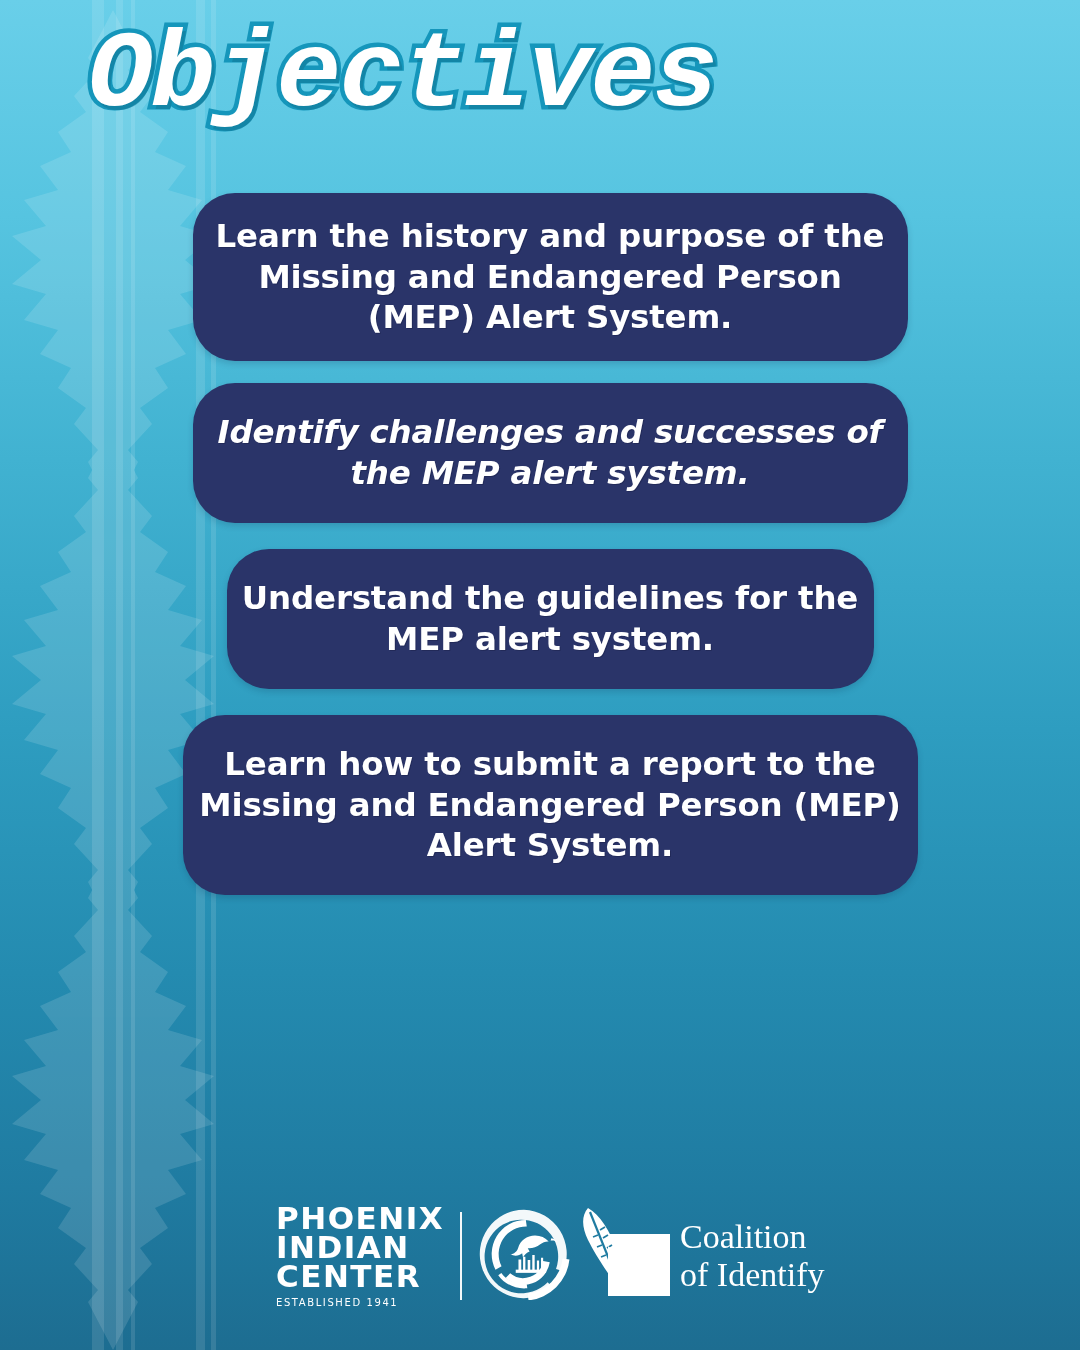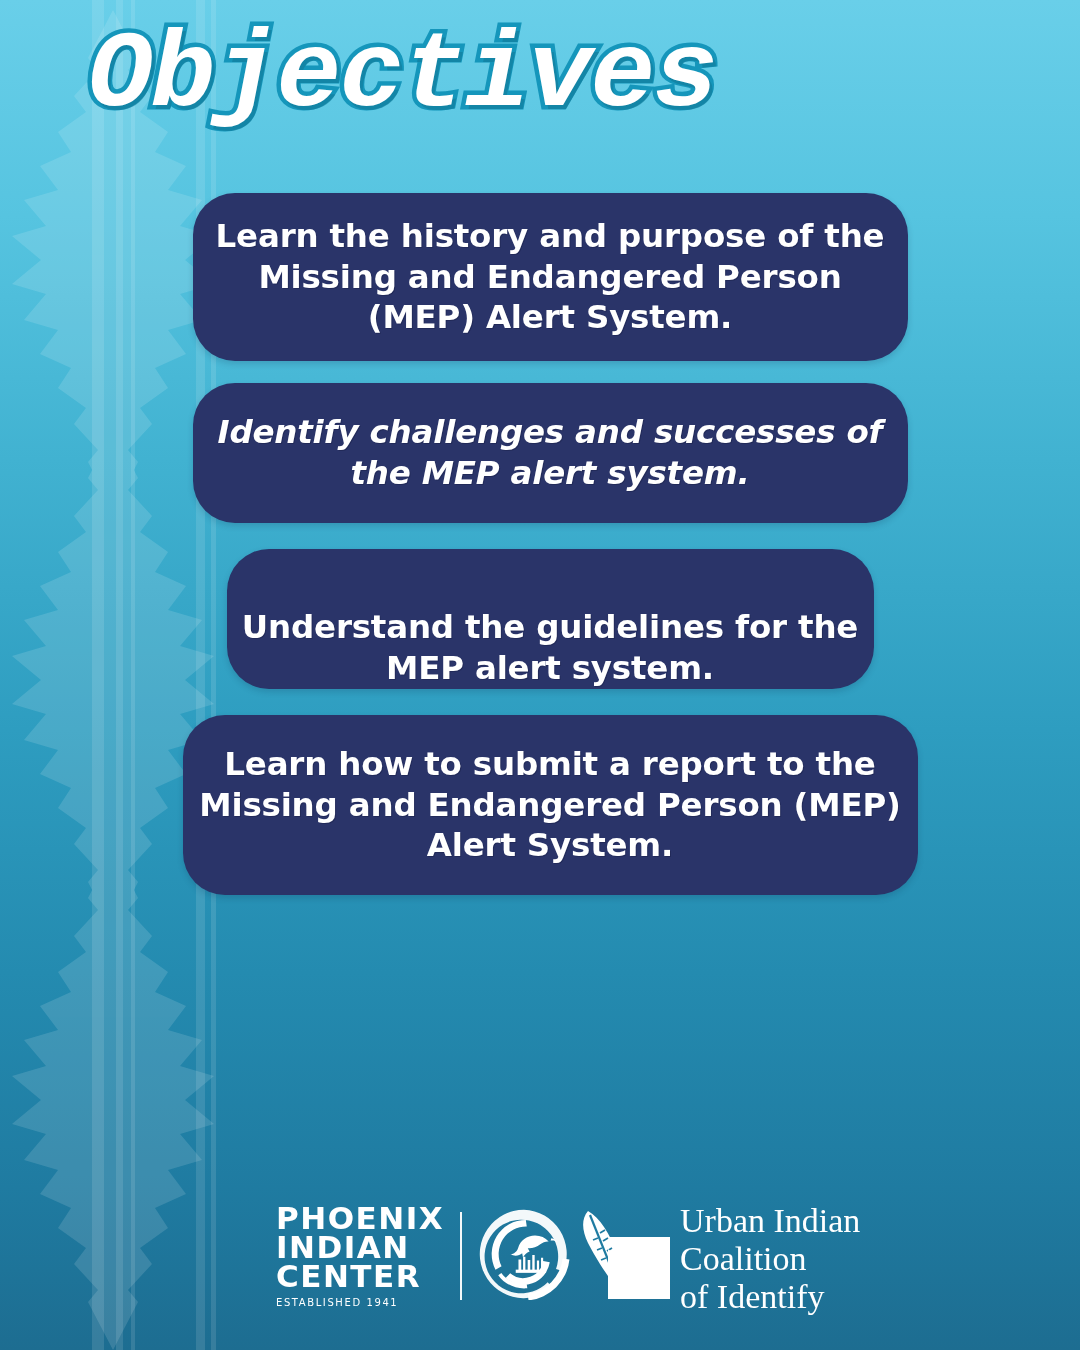--- a/index.html
+++ b/index.html
@@ -87,21 +87,21 @@
     font-size: 32.5px;
     line-height: 1.26;
     letter-spacing: -0.2px;
     padding: 0 10px;
     text-shadow: 1px 1px 0 rgba(20,25,60,0.35);
   }
 
   .card.c1 { width: 715px; height: 168px; }
   .card.c2 { width: 715px; height: 140px; margin-bottom: 26px; font-style: italic; }
   .card.c3 { width: 740px; height: 180px; margin-bottom: 26px; }
-  .card.c4 { width: 647px; height: 140px; margin-bottom: 26px; align-items: flex-end; }
+  .card.c4 { width: 647px; height: 140px; margin-bottom: 26px; }
   .card.c5 { width: 735px; height: 180px; margin-bottom: 0; }
 
   
   .footer {
     position: absolute;
     left: 0;
     top: 1196px;
     width: 1080px;
     height: 130px;
     display: flex;
@@ -283,20 +283,19 @@
             <path d="M20 33 l-5 2"></path>
               <path d="M24 43 l-5 2"></path>
             <path d="M28 53 l-5 2"></path>
           </g>
 
           <path d="M30 94 L30 44 L92 94 Z" fill="#ffffff"></path>
           <path d="M30 94 L30 44 L52 94 Z" fill="none"></path>
         </svg>
       </span>
       <div class="uica-words">
-        <div>Urban Indian</div>
         <div>Coalition</div>
         <div>of Identify</div>
       </div>
     </div>
 
   </div>
 </div>
 
 </body></html>

